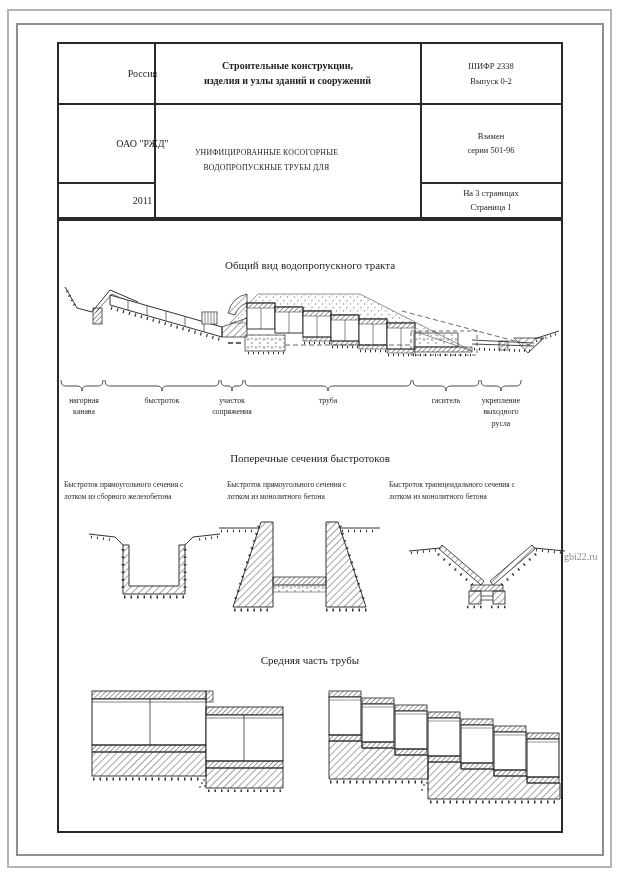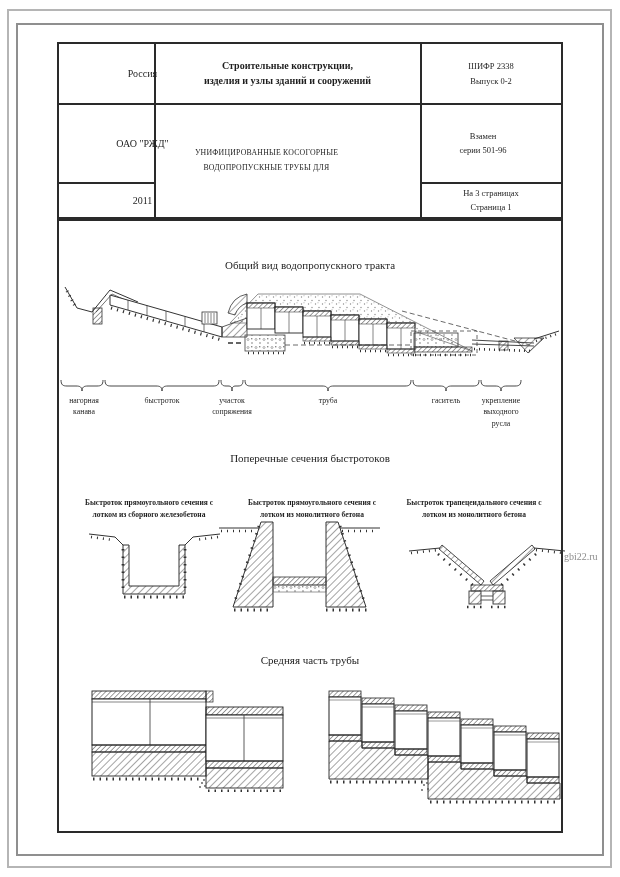--- a/index.html
+++ b/index.html
@@ -18,21 +18,21 @@
   .cell-doc{font-size:7.8px;line-height:1.9;letter-spacing:0.2px;padding:0 8px;}
 
   .frame{position:absolute;left:57px;top:219px;width:506px;height:614px;border:2px solid #2a2a2a;box-sizing:border-box;}
   .sec-title{position:absolute;left:0;width:100%;text-align:center;font-size:11px;}
   .t1{top:38px;} .t2{top:231px;} .t3{top:433px;}
 
   .abs{position:absolute;}
   .tract-label{position:absolute;top:174px;transform:translateX(-50%);text-align:center;
                font-size:7.8px;line-height:1.45;white-space:nowrap;}
   .tract-label span{display:block;}
-  .cs-caption{position:absolute;top:276px;width:170px;text-align:center;font-size:7.5px;line-height:1.6;font-weight:bold;}
+  .cs-caption{position:absolute;top:258px;width:170px;font-size:7.5px;line-height:1.6;}
   .cs-caption span{display:block;}
 
   .watermark{position:absolute;left:564px;top:551px;font-family:Liberation Serif, serif;
              font-size:10px;color:#8d8d8d;z-index:5;}
   svg{display:block;}
 </style>
 </head>
 <body>
 
 <div class="page">
@@ -56,21 +56,21 @@
     <div class="cell cell-right" style="left:362px;top:0;width:140px;height:59px;">
       <span>ШИФР 2338</span>
       <span>Выпуск 0-2</span>
     </div>
     <div class="cell cell-main" style="left:0;top:60px;width:95px;height:78px;">
       <span>ОАО "РЖД"</span>
     </div>
     <div class="cell cell-doc" style="left:96px;top:60px;width:223px;height:113px;">
       <span>УНИФИЦИРОВАННЫЕ КОСОГОРНЫЕ ВОДОПРОПУСКНЫЕ ТРУБЫ ДЛЯ</span>
     </div>
-    <div class="cell cell-right" style="left:354px;top:60px;width:140px;height:78px;">
+    <div class="cell cell-right" style="left:362px;top:60px;width:140px;height:78px;">
       <span>Взамен</span>
       <span>серии 501-96</span>
     </div>
     <div class="cell cell-main" style="left:0;top:139px;width:95px;height:34px;">
       <span>2011</span>
     </div>
     <div class="cell cell-right" style="left:362px;top:139px;width:140px;height:34px;">
       <span>На 3 страницах</span>
       <span>Страница 1</span>
     </div>

